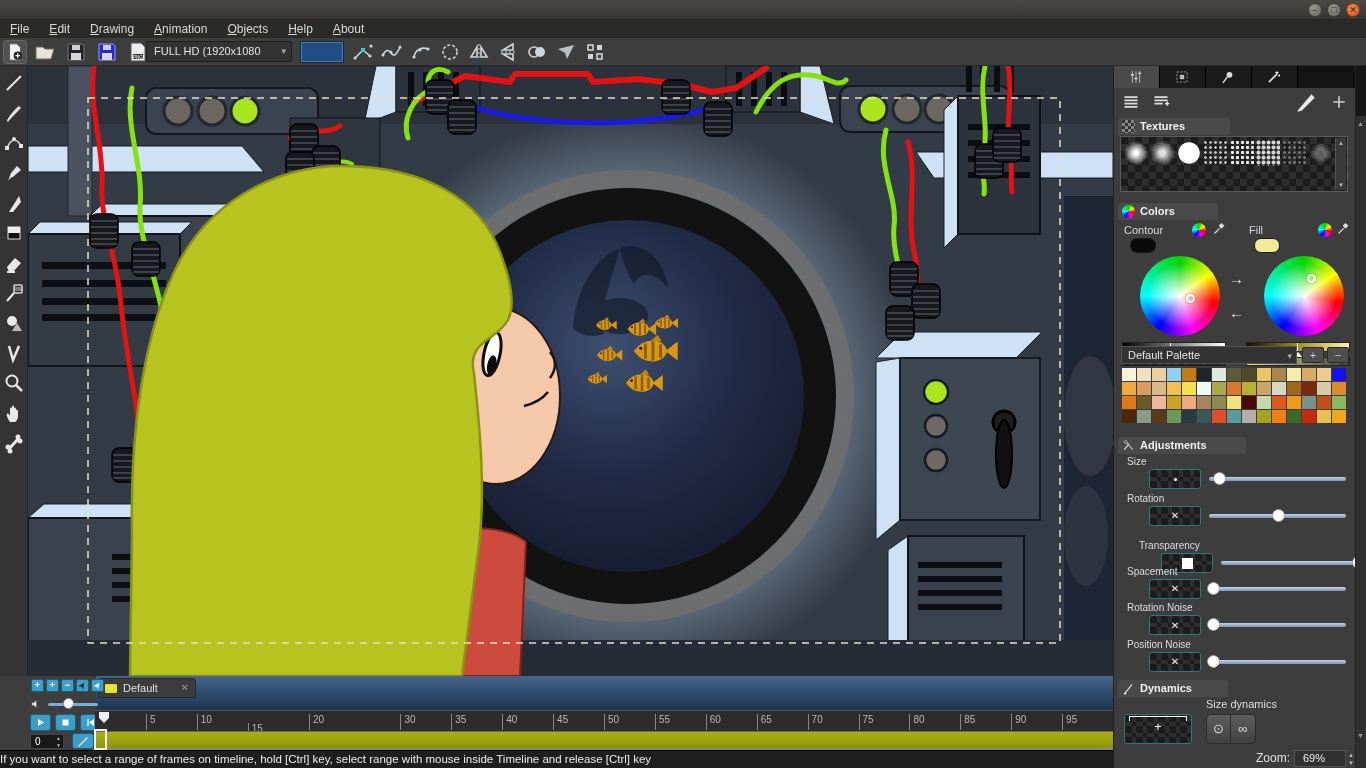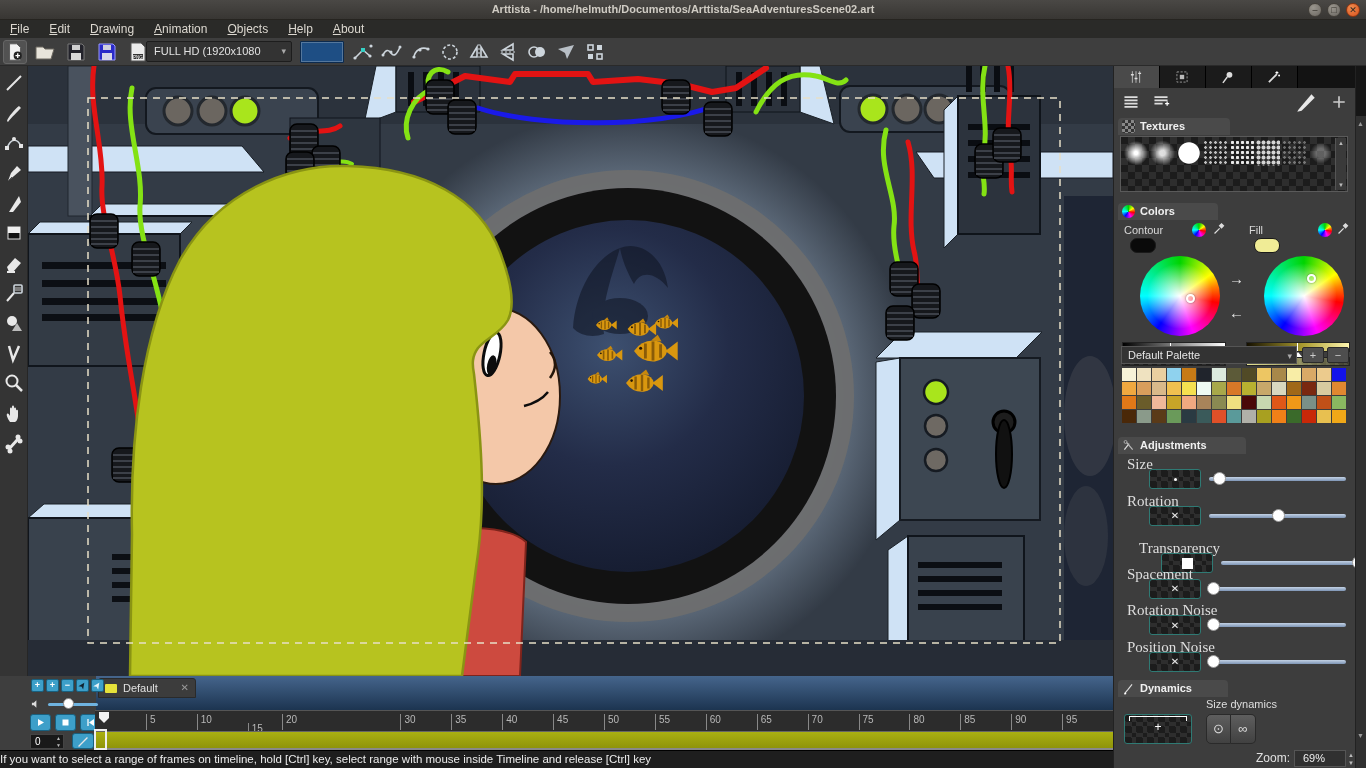--- a/index.html
+++ b/index.html
@@ -82,21 +82,21 @@
   .abar .fillov{position:absolute;inset:0;}
   .pal-dd{position:absolute;left:7px;top:280px;width:176px;height:18px;background:#333;border:1px solid #555;
     font-size:11px;color:#e4e4e4;line-height:16px;padding:0 14px 0 6px;}
   .pal-dd .caret{position:absolute;right:4px;top:1px;font-size:9px;color:#aaa;}
   .pal-btn{position:absolute;top:281px;width:22px;height:16px;background:#4e4e4e;border:1px solid #2a2a2a;border-radius:2px;
     color:#ccc;font-size:11px;text-align:center;line-height:14px;}
   .pal-grid{position:absolute;left:8px;top:302px;width:226px;display:flex;flex-wrap:wrap;gap:1px;}
   .pal-swatch{width:14px;height:13px;}
   
   .adj-row{position:absolute;left:0;width:242px;height:36px;}
-  .adj-label{position:absolute;left:13px;top:0;font-size:15px;color:#dedede;font-family:Liberation Serif, serif;}
+  .adj-label{position:absolute;left:13px;top:0;font-size:10px;color:#dedede;}
   .adj-preview{position:absolute;left:35px;top:13px;width:52px;height:20px;border:1px solid #2f7a74;border-radius:3px;
     display:flex;align-items:center;justify-content:center;color:#fff;}
   .adj-preview .sym-x{font-size:10px;color:#eee;}
   .adj-preview .sym-dot{width:3px;height:3px;background:#fff;border-radius:50%;}
   .adj-preview .sym-square{width:11px;height:11px;background:#fff;}
   .adj-track{position:absolute;left:95px;top:21px;width:137px;height:4px;border-radius:2px;
     background:linear-gradient(#c3d2e5,#7e95b5);}
   .adj-knob{position:absolute;top:16px;width:13px;height:13px;border-radius:50%;background:#fff;border:1px solid #999;}
   
   .dyn-preview{position:absolute;left:10px;top:648px;width:68px;height:30px;border:1px solid #2f7a74;border-radius:3px;}
@@ -150,21 +150,20 @@
   
   .statusbar{position:absolute;left:0;top:750px;width:1113px;height:18px;background:#1e1e1e;border-top:1px solid #000;
     font-size:11.5px;color:#ececec;line-height:17px;padding-left:0;white-space:nowrap;}
 </style>
 </head>
 <body>
 
 <div class="screen">
 
   <div class="titlebar">
-    <div class="title">Arttista - /home/helmuth/Documentos/Arttista/SeaAdventuresScene02.art</div>
     <div class="winbtns">
       <div class="winbtn">–</div>
       <div class="winbtn">□</div>
       <div class="winbtn close">✕</div>
     </div>
   </div>
 
   <div class="menubar">
       <div class="menu-item"><u>F</u>ile</div>
       <div class="menu-item"><u>E</u>dit</div>
@@ -853,21 +852,21 @@
       <span>0</span>
       <span class="arrows">▲<br>▼</span>
     </div>
     <div class="tl-pencil" id="tl-pencil"><svg viewBox="0 0 22 22">
           <path d="M4 18L18 4" stroke="#e5e5e5" stroke-width="2"></path>
         </svg></div>
     <div class="ruler" id="ruler">
         <div class="tick" style="left: 50.9px;">5</div>
         <div class="tick" style="left: 101.8px;">10</div>
         <div class="tick" style="left: 152.7px; margin-top: 9px;">15</div>
-        <div class="tick" style="left: 187px;">20</div>
+        <div class="tick" style="left: 214px;">20</div>
         <div class="tick" style="left: 238px; margin-top: 28px;">25</div>
         <div class="tick" style="left: 305.4px;">30</div>
         <div class="tick" style="left: 356.3px;">35</div>
         <div class="tick" style="left: 407.2px;">40</div>
         <div class="tick" style="left: 458.1px;">45</div>
         <div class="tick" style="left: 509px;">50</div>
         <div class="tick" style="left: 559.9px;">55</div>
         <div class="tick" style="left: 610.8px;">60</div>
         <div class="tick" style="left: 661.7px;">65</div>
         <div class="tick" style="left: 712.6px;">70</div>

